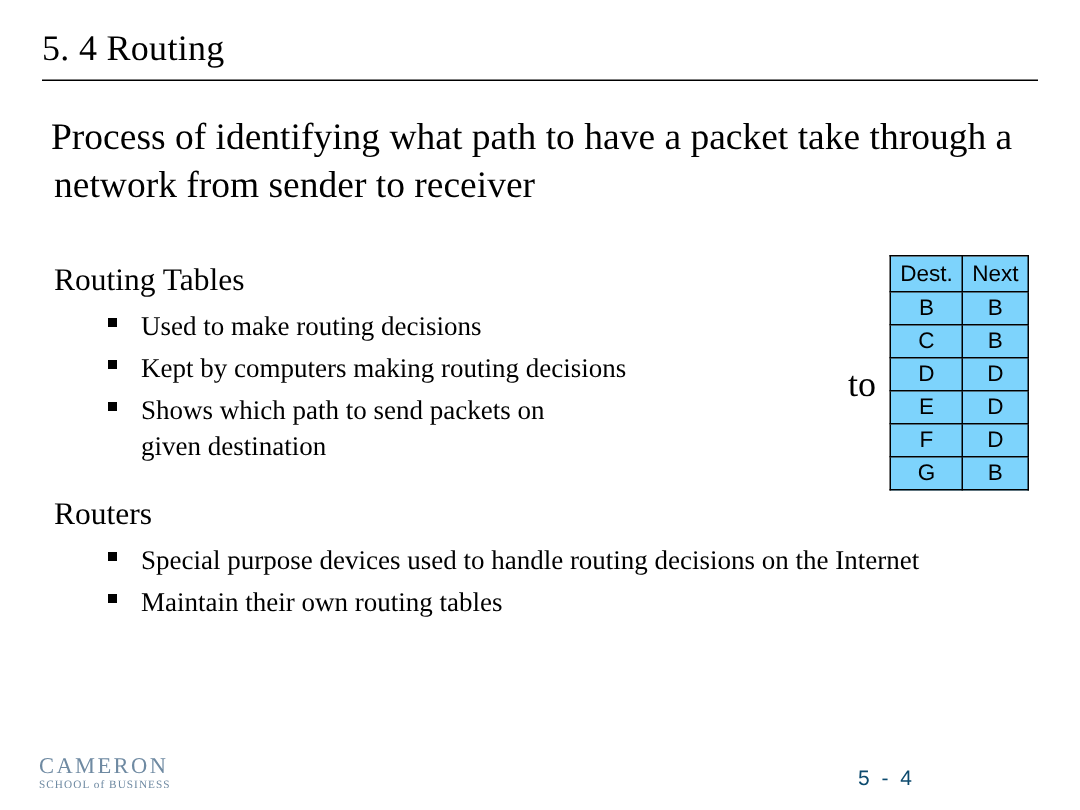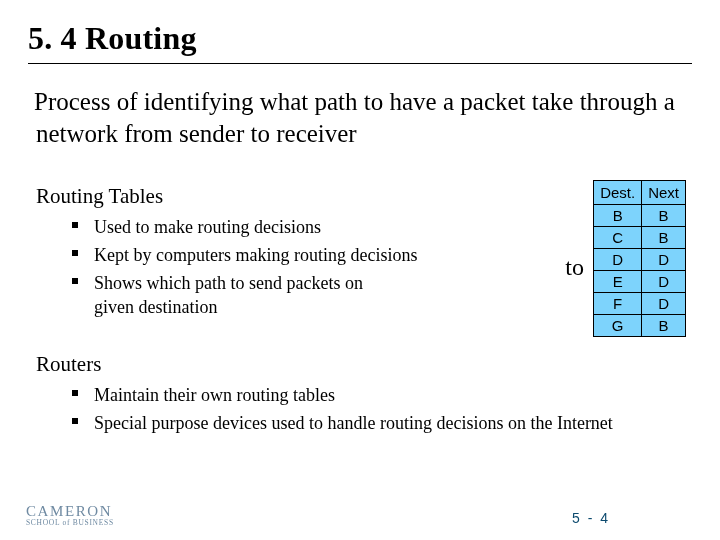--- a/index.html
+++ b/index.html
@@ -10,22 +10,22 @@
     background: #fff;
     font-family: "Times New Roman", Times, serif;
     color: #000;
     position: relative;
     overflow: hidden;
   }
   .slide {
     padding: 20px 28px 0 28px;
   }
   .title {
-    font-size: 32px;
-    font-weight: bold;
+    font-size: 24px;
+    font-weight: normal;
     margin: 0 0 6px 0;
     letter-spacing: 0.2px;
   }
   .title-rule {
     border: none;
     border-top: 1.5px solid #000;
     margin: 0 0 22px 0;
   }
   .para {
     font-size: 25px;
@@ -76,21 +76,21 @@
     background: #7dd3fc;
     text-align: center;
     font-weight: normal;
   }
   table.rt th {
     padding: 3px 6px;
   }
   table.rt td {
     padding: 2px 14px;
   }
-  .routers-block { margin-top: 14px; }
+  .routers-block { margin-top: 2px; }
   .footer {
     position: absolute;
     bottom: 14px;
     left: 0;
     right: 0;
     height: 30px;
   }
   .logo {
     position: absolute;
     left: 26px;
@@ -178,22 +178,22 @@
               <td>B</td>
             </tr>
       </tbody>
         </table>
     </div>
   </div>
 
   <div class="routers-block">
     <div class="subhead">Routers</div>
     <ul class="bullets">
+      <li><span class="sq"></span><span>Special purpose devices used to handle routing decisions on the Internet</span></li>
       <li><span class="sq"></span><span>Maintain their own routing tables</span></li>
-      <li><span class="sq"></span><span>Special purpose devices used to handle routing decisions on the Internet</span></li>
     </ul>
   </div>
 
 </div>
 
 <div class="footer">
   <div class="logo">
     <div class="big">CAMERON</div>
     <div class="small">SCHOOL of BUSINESS</div>
   </div>

